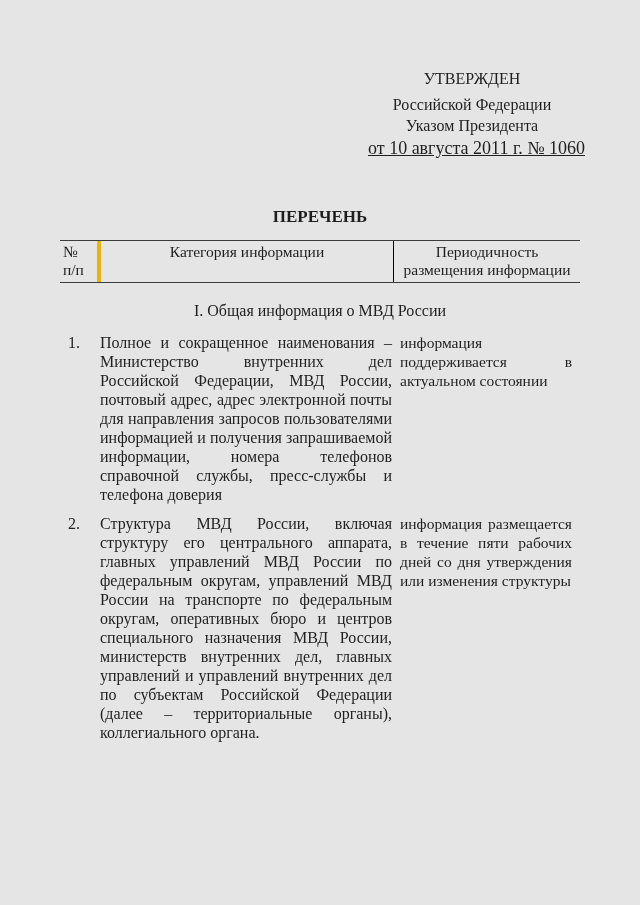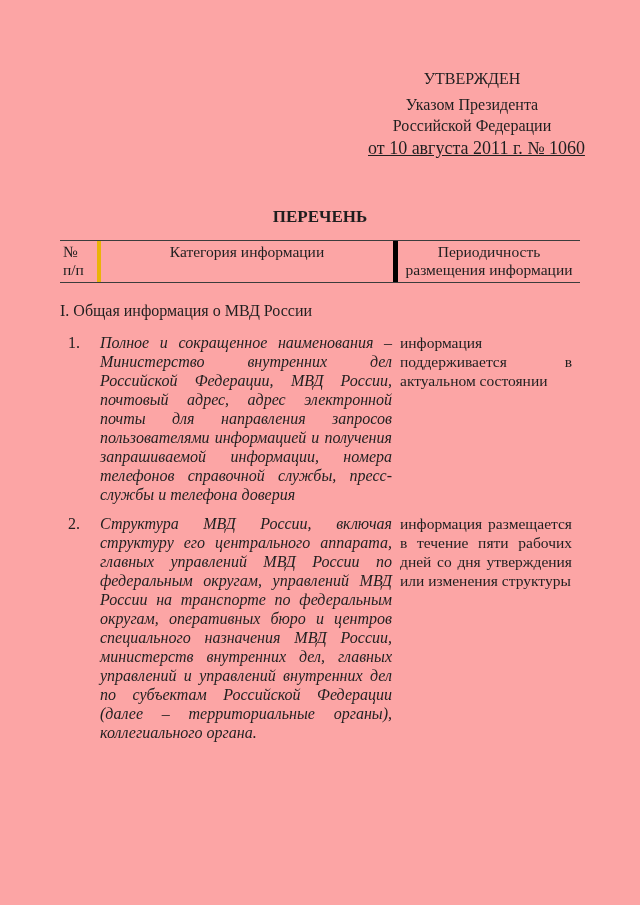--- a/index.html
+++ b/index.html
@@ -2,21 +2,21 @@
 <html><head>
 <meta charset="utf-8">
 <style>
   * { margin: 0; padding: 0; box-sizing: border-box; }
   html, body { background: #ffffff; }
   .page {
     position: relative;
     width: 640px;
     height: 905px;
     margin: 0 auto;
-    background: #fca5a5;
+    background: #e5e5e5;
     overflow: hidden;
     font-family: "Liberation Serif", "DejaVu Serif", serif;
     color: #1f1f1f;
     padding: 0 60px;
   }
   
   .approval {
     width: 208px;
     margin: 68px 4px 0 auto;
     text-align: center;
@@ -53,25 +53,26 @@
   .tbl-header .col { padding: 2px 2px 3px 2px; }
   .col-num { width: 37px; text-align: left; padding-left: 3px !important; }
   .col-category {
     width: 296px;
     text-align: center;
     border-left: 4px solid #eab308;
   }
   .col-periodicity {
     width: 187px;
     text-align: center;
-    border-left: 5px solid #000000;
+    border-left: 1px solid #000000;
   }
   
   .section-heading {
     margin-top: 17px;
+    text-align: center;
     font-size: 16px;
     line-height: 21px;
   }
   
   .items { margin-top: 12px; }
   .item-row {
     display: flex;
     align-items: flex-start;
     margin-bottom: 10px;
     font-size: 16px;
@@ -79,39 +80,38 @@
   }
   .item-num {
     width: 40px;
     padding-left: 8px;
     flex: 0 0 40px;
   }
   .item-category {
     width: 292px;
     flex: 0 0 292px;
     text-align: justify;
-    font-style: italic;
   }
   .item-periodicity {
     margin-left: 8px;
     width: 172px;
     flex: 0 0 172px;
     text-align: justify;
     font-size: 15.5px;
   }
 </style>
 </head>
 <body>
 
 <div class="page">
 
   <div class="approval">
     <div class="status">УТВЕРЖДЕН</div>
+    <div>Российской Федерации</div>
     <div>Указом Президента</div>
-    <div>Российской Федерации</div>
     <div class="date-number">от 10 августа 2011 г. № 1060</div>
   </div>
 
   <div class="doc-title">ПЕРЕЧЕНЬ</div>
 
 
   <div class="tbl-header">
     <div class="col col-num">
       <div>№</div>
       <div>п/п</div>

